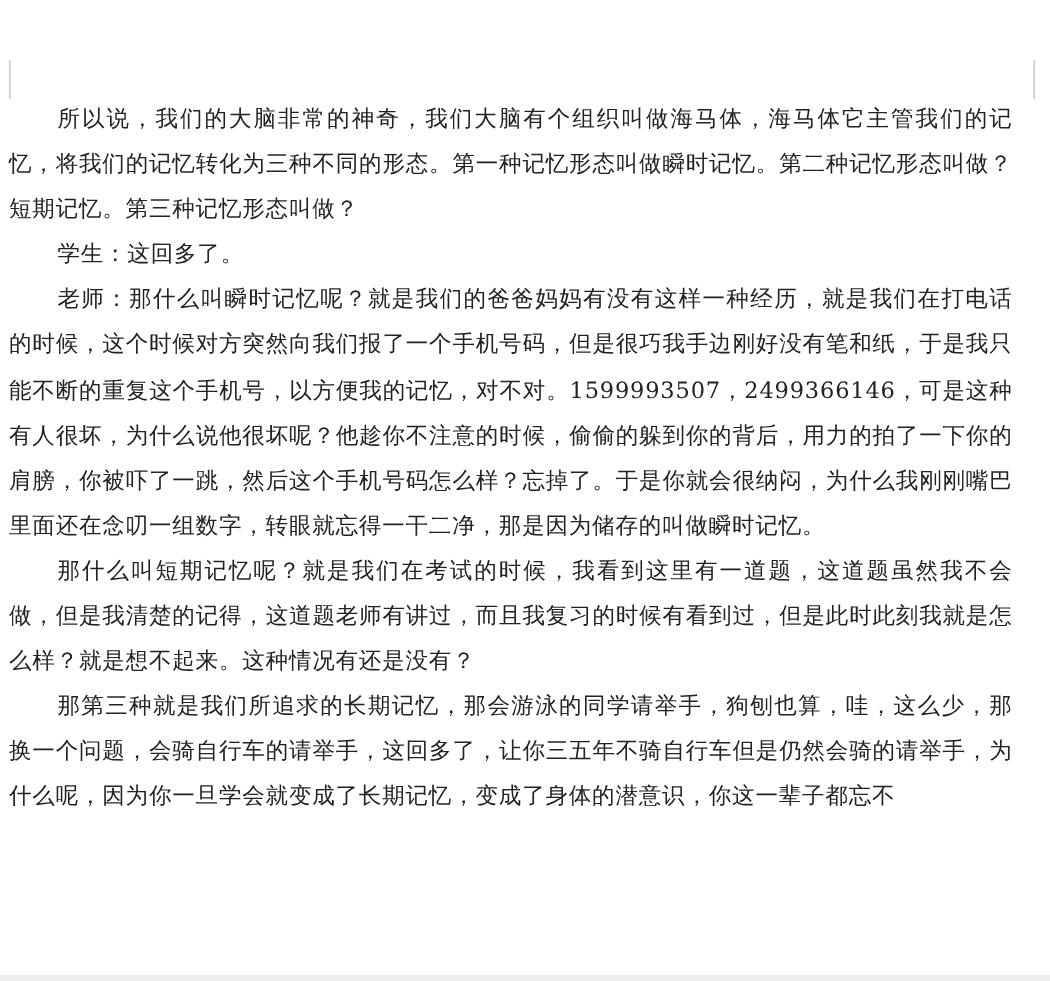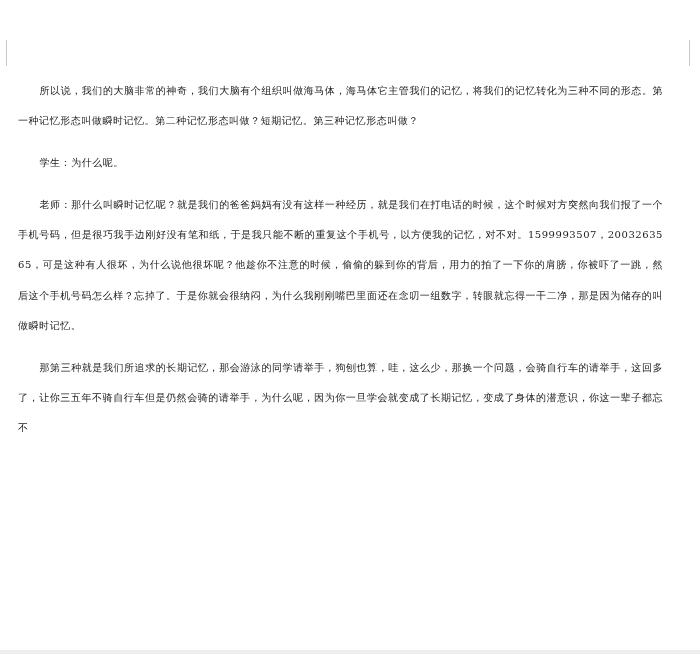--- a/index.html
+++ b/index.html
@@ -40,22 +40,22 @@
       top: 40px;
       border-width: 0 0 0 1px;
     }
     .content {
       position: absolute;
       left: 6px;
       top: 64px;
       width: 669px;
     }
     .para {
-      margin: 12px;
-      font-size: 10px;
+      margin: 0;
+      font-size: 15px;
       line-height: 30.1px;
       letter-spacing: 0.55px;
       text-align: justify;
       text-align-last: left;
       text-indent: 2.15em;
       word-break: break-all;
     }
     .bottom-bar {
       position: absolute;
       left: 0;
@@ -67,19 +67,20 @@
   </style>
 </head>
 <body>
 
 <div class="page">
   <div class="corner-mark corner-tl"></div>
   <div class="corner-mark corner-tr"></div>
 
   <div class="content">
     <p class="para">所以说，我们的大脑非常的神奇，我们大脑有个组织叫做海马体，海马体它主管我们的记忆，将我们的记忆转化为三种不同的形态。第一种记忆形态叫做瞬时记忆。第二种记忆形态叫做？短期记忆。第三种记忆形态叫做？</p>
-    <p class="para">学生：为什么呢。</p>
-    <p class="para">老师：那什么叫瞬时记忆呢？就是我们的爸爸妈妈有没有这样一种经历，就是我们在打电话的时候，这个时候对方突然向我们报了一个手机号码，但是很巧我手边刚好没有笔和纸，于是我只能不断的重复这个手机号，以方便我的记忆，对不对。1599993507，2003263565，可是这种有人很坏，为什么说他很坏呢？他趁你不注意的时候，偷偷的躲到你的背后，用力的拍了一下你的肩膀，你被吓了一跳，然后这个手机号码怎么样？忘掉了。于是你就会很纳闷，为什么我刚刚嘴巴里面还在念叨一组数字，转眼就忘得一干二净，那是因为储存的叫做瞬时记忆。</p>
+    <p class="para">学生：这回多了。</p>
+    <p class="para">老师：那什么叫瞬时记忆呢？就是我们的爸爸妈妈有没有这样一种经历，就是我们在打电话的时候，这个时候对方突然向我们报了一个手机号码，但是很巧我手边刚好没有笔和纸，于是我只能不断的重复这个手机号，以方便我的记忆，对不对。1599993507，2499366146，可是这种有人很坏，为什么说他很坏呢？他趁你不注意的时候，偷偷的躲到你的背后，用力的拍了一下你的肩膀，你被吓了一跳，然后这个手机号码怎么样？忘掉了。于是你就会很纳闷，为什么我刚刚嘴巴里面还在念叨一组数字，转眼就忘得一干二净，那是因为储存的叫做瞬时记忆。</p>
+    <p class="para">那什么叫短期记忆呢？就是我们在考试的时候，我看到这里有一道题，这道题虽然我不会做，但是我清楚的记得，这道题老师有讲过，而且我复习的时候有看到过，但是此时此刻我就是怎么样？就是想不起来。这种情况有还是没有？</p>
     <p class="para">那第三种就是我们所追求的长期记忆，那会游泳的同学请举手，狗刨也算，哇，这么少，那换一个问题，会骑自行车的请举手，这回多了，让你三五年不骑自行车但是仍然会骑的请举手，为什么呢，因为你一旦学会就变成了长期记忆，变成了身体的潜意识，你这一辈子都忘不</p>
   </div>
 
   <div class="bottom-bar"></div>
 </div>
 
 </body></html>

